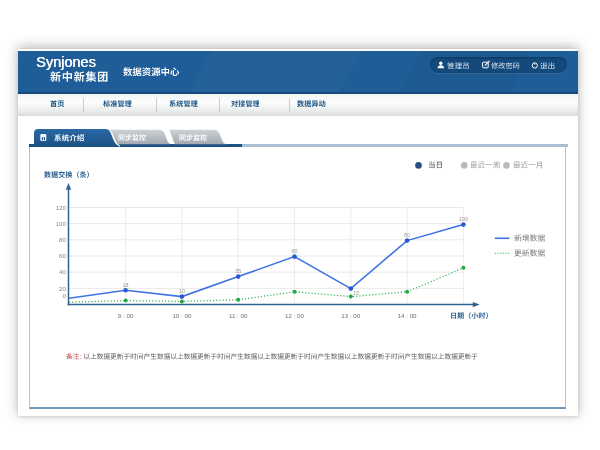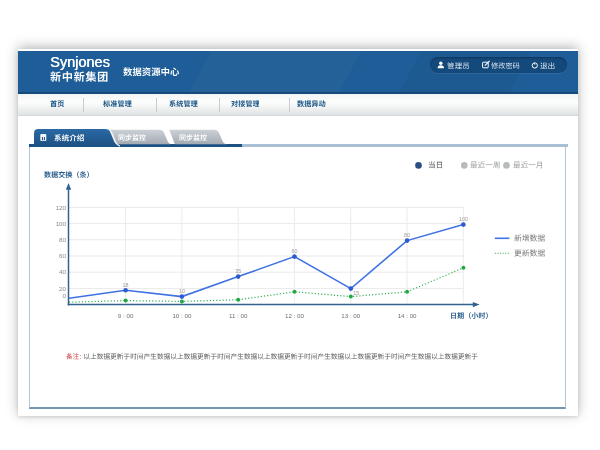--- a/index.html
+++ b/index.html
@@ -188,21 +188,21 @@
   </svg>
 <svg style="position:absolute;left:0;top:0" width="600" height="100">
     <circle cx="440.8" cy="63.2" r="1.7" fill="#fff"></circle>
     <path d="M437.6,68.3 Q437.6,65.3 440.8,65.3 Q444,65.3 444,68.3 Z" fill="#fff"></path>
     <rect x="482.6" y="62.2" width="5.6" height="5.6" rx="0.7" fill="none" stroke="#fff" stroke-width="1"></rect>
     <line x1="484.8" y1="65.6" x2="489.6" y2="60.9" stroke="#fff" stroke-width="1.1"></line>
     <circle cx="534.8" cy="65.5" r="2.6" fill="none" stroke="#fff" stroke-width="1"></circle>
     <line x1="534.8" y1="61.9" x2="534.8" y2="64.3" stroke="#14497c" stroke-width="1.6"></line>
     <line x1="534.8" y1="62" x2="534.8" y2="64.6" stroke="#fff" stroke-width="1"></line>
   </svg>
-<div class="lat" style="left:50px;top:53.5px;font-size:14.5px;font-weight:normal;letter-spacing:0px;text-shadow:0.5px 0 0 rgba(255,255,255,.9)">Synjones</div>
+<div class="lat" style="left:36px;top:53.5px;font-size:14.5px;font-weight:normal;letter-spacing:0px;text-shadow:0.5px 0 0 rgba(255,255,255,.9)">Synjones</div>
 <div class="lat" style="left:79.5px;top:352.5px;font-size:6.8px;color:#cc4444">:</div>
 <svg class="cn" style="left:50.2px;top:70.5px;" width="59.00" height="11.2" viewBox="0 -88 527 100" fill="#ffffff">
     <use href="#b65b0" x="0"></use>
     <use href="#b4e2d" x="105"></use>
     <use href="#b65b0" x="211"></use>
     <use href="#b96c6" x="316"></use>
     <use href="#b56e2" x="421"></use>
   </svg>
 <svg class="cn" style="left:122.5px;top:67.0px;" width="56.40" height="9.4" viewBox="0 -88 600 100" fill="#ffffff">
     <use href="#b6570" x="0"></use>

